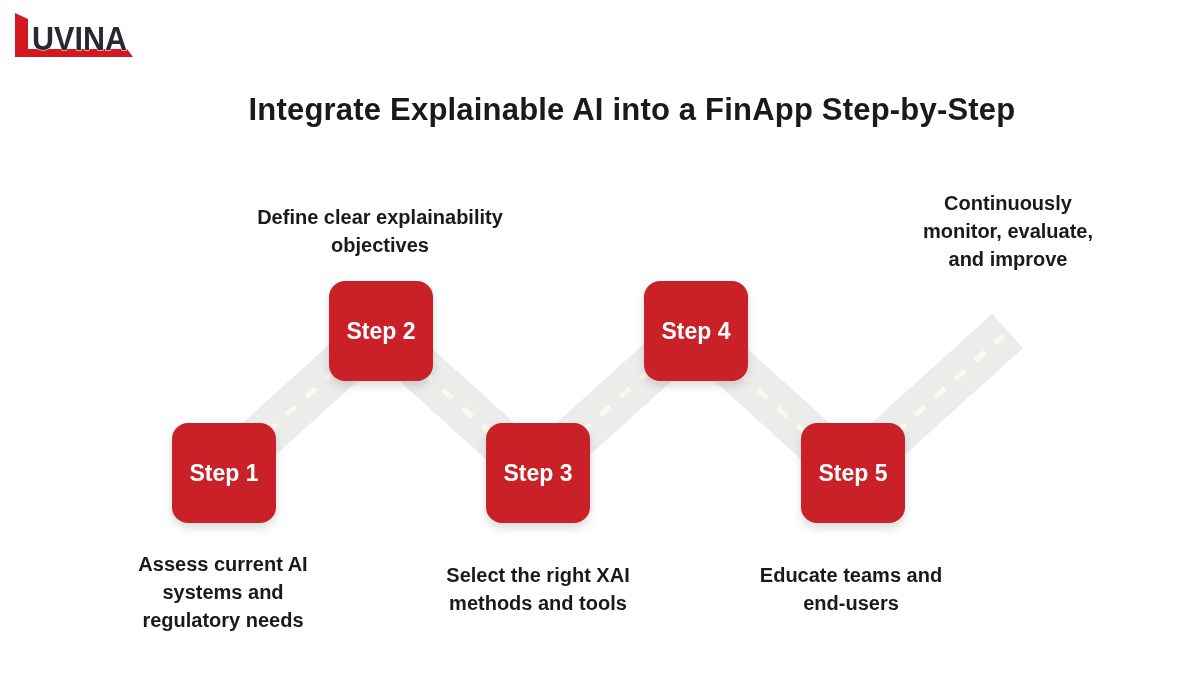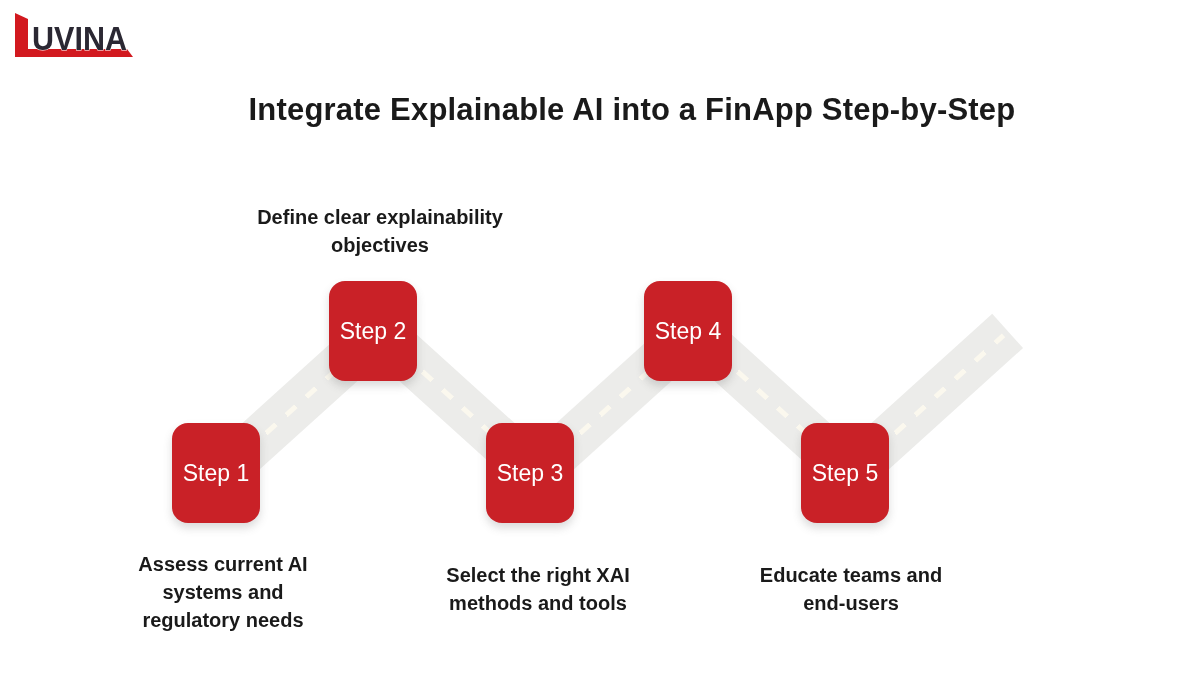--- a/index.html
+++ b/index.html
@@ -47,26 +47,26 @@
       rgba(0,0,0,0) 13px 27px);
   }
   .road-12{left:194px;top:379px;transform:rotate(-42.1deg);}
   .road-23{left:351px;top:379px;transform:rotate(42.1deg);}
   .road-34{left:508px;top:379px;transform:rotate(-42.1deg);}
   .road-45{left:666px;top:379px;transform:rotate(42.1deg);}
   .road-56{left:823px;top:379px;transform:rotate(-42.1deg);}
   
   .step-box{
     position:absolute;
-    width:88px;height:100px;
+    width:104px;height:100px;
     background:var(--step-box-red);
     border-radius:16px;
     display:flex;align-items:center;justify-content:center;
     color:var(--step-label-text);
-    font-size:23px;font-weight:400;
+    font-size:23px;font-weight:700;
     z-index:2;
     box-shadow:0 5px 9px rgba(90,90,90,0.22);
   }
   .step-1{left:172px;top:423px;}
   .step-2{left:329px;top:281px;}
   .step-3{left:486px;top:423px;}
   .step-4{left:644px;top:281px;}
   .step-5{left:801px;top:423px;}
   .step-6{left:958px;top:281px;}
   
@@ -129,14 +129,17 @@
 
   <div class="desc desc-1">Assess current AI
 systems and
 regulatory needs</div>
   <div class="desc desc-2">Define clear explainability
 objectives</div>
   <div class="desc desc-3">Select the right XAI
 methods and tools</div>
   <div class="desc desc-5">Educate teams and
 end-users</div>
+  <div class="desc desc-6">Continuously
+monitor, evaluate,
+and improve</div>
 
 </div>
 
 </body></html>

